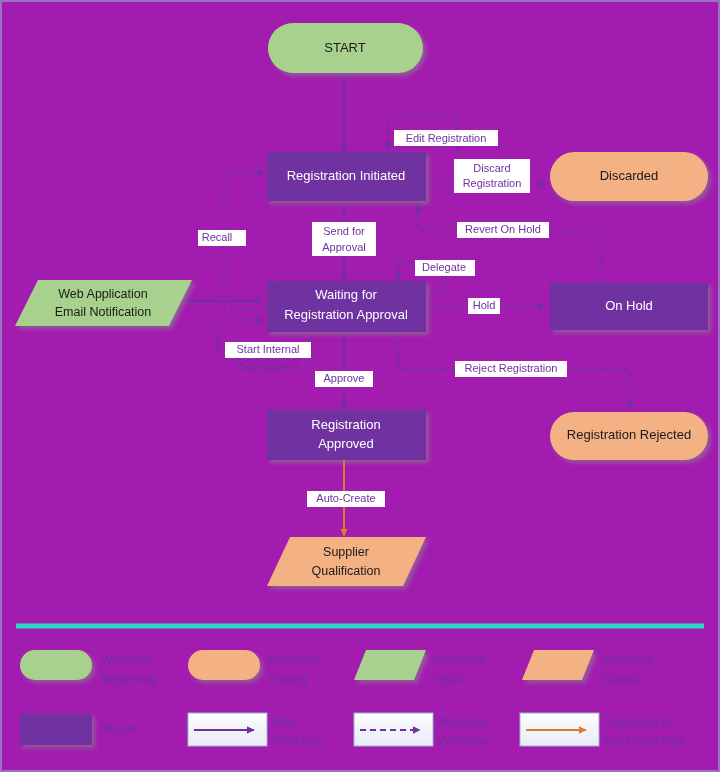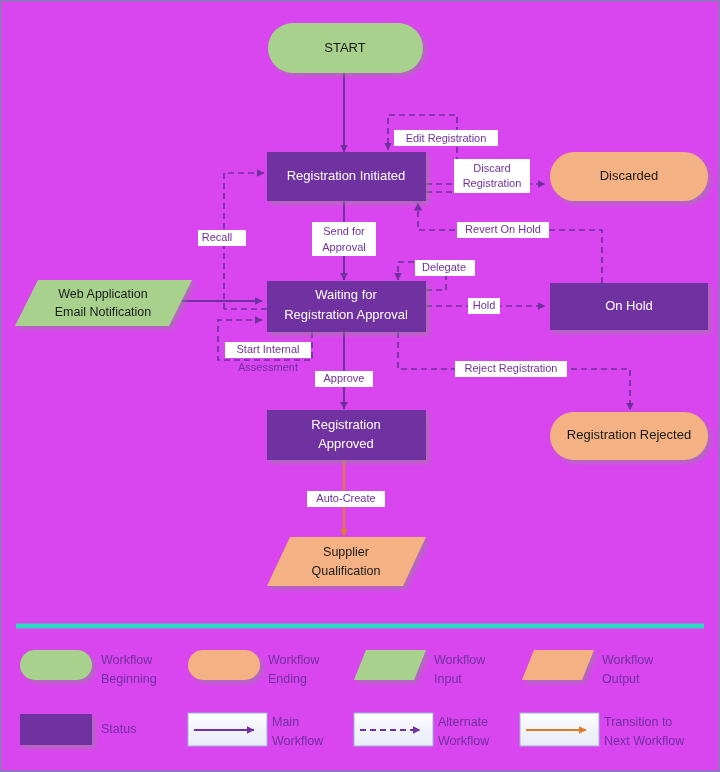--- a/index.html
+++ b/index.html
@@ -7,21 +7,21 @@
     padding: 0;
     background: #ffffff;
   }
   body {
     font-family: "Liberation Sans", sans-serif;
   }
   #page {
     position: relative;
     width: 720px;
     height: 772px;
-    background: #d946ef;
+    background: #a21caf;
     border: 2px solid #9a6fc4;
     box-sizing: border-box;
     overflow: hidden;
     text-decoration: underline;
   }
   #diagram-svg {
     position: absolute;
     left: 0;
     top: 0;
   }

